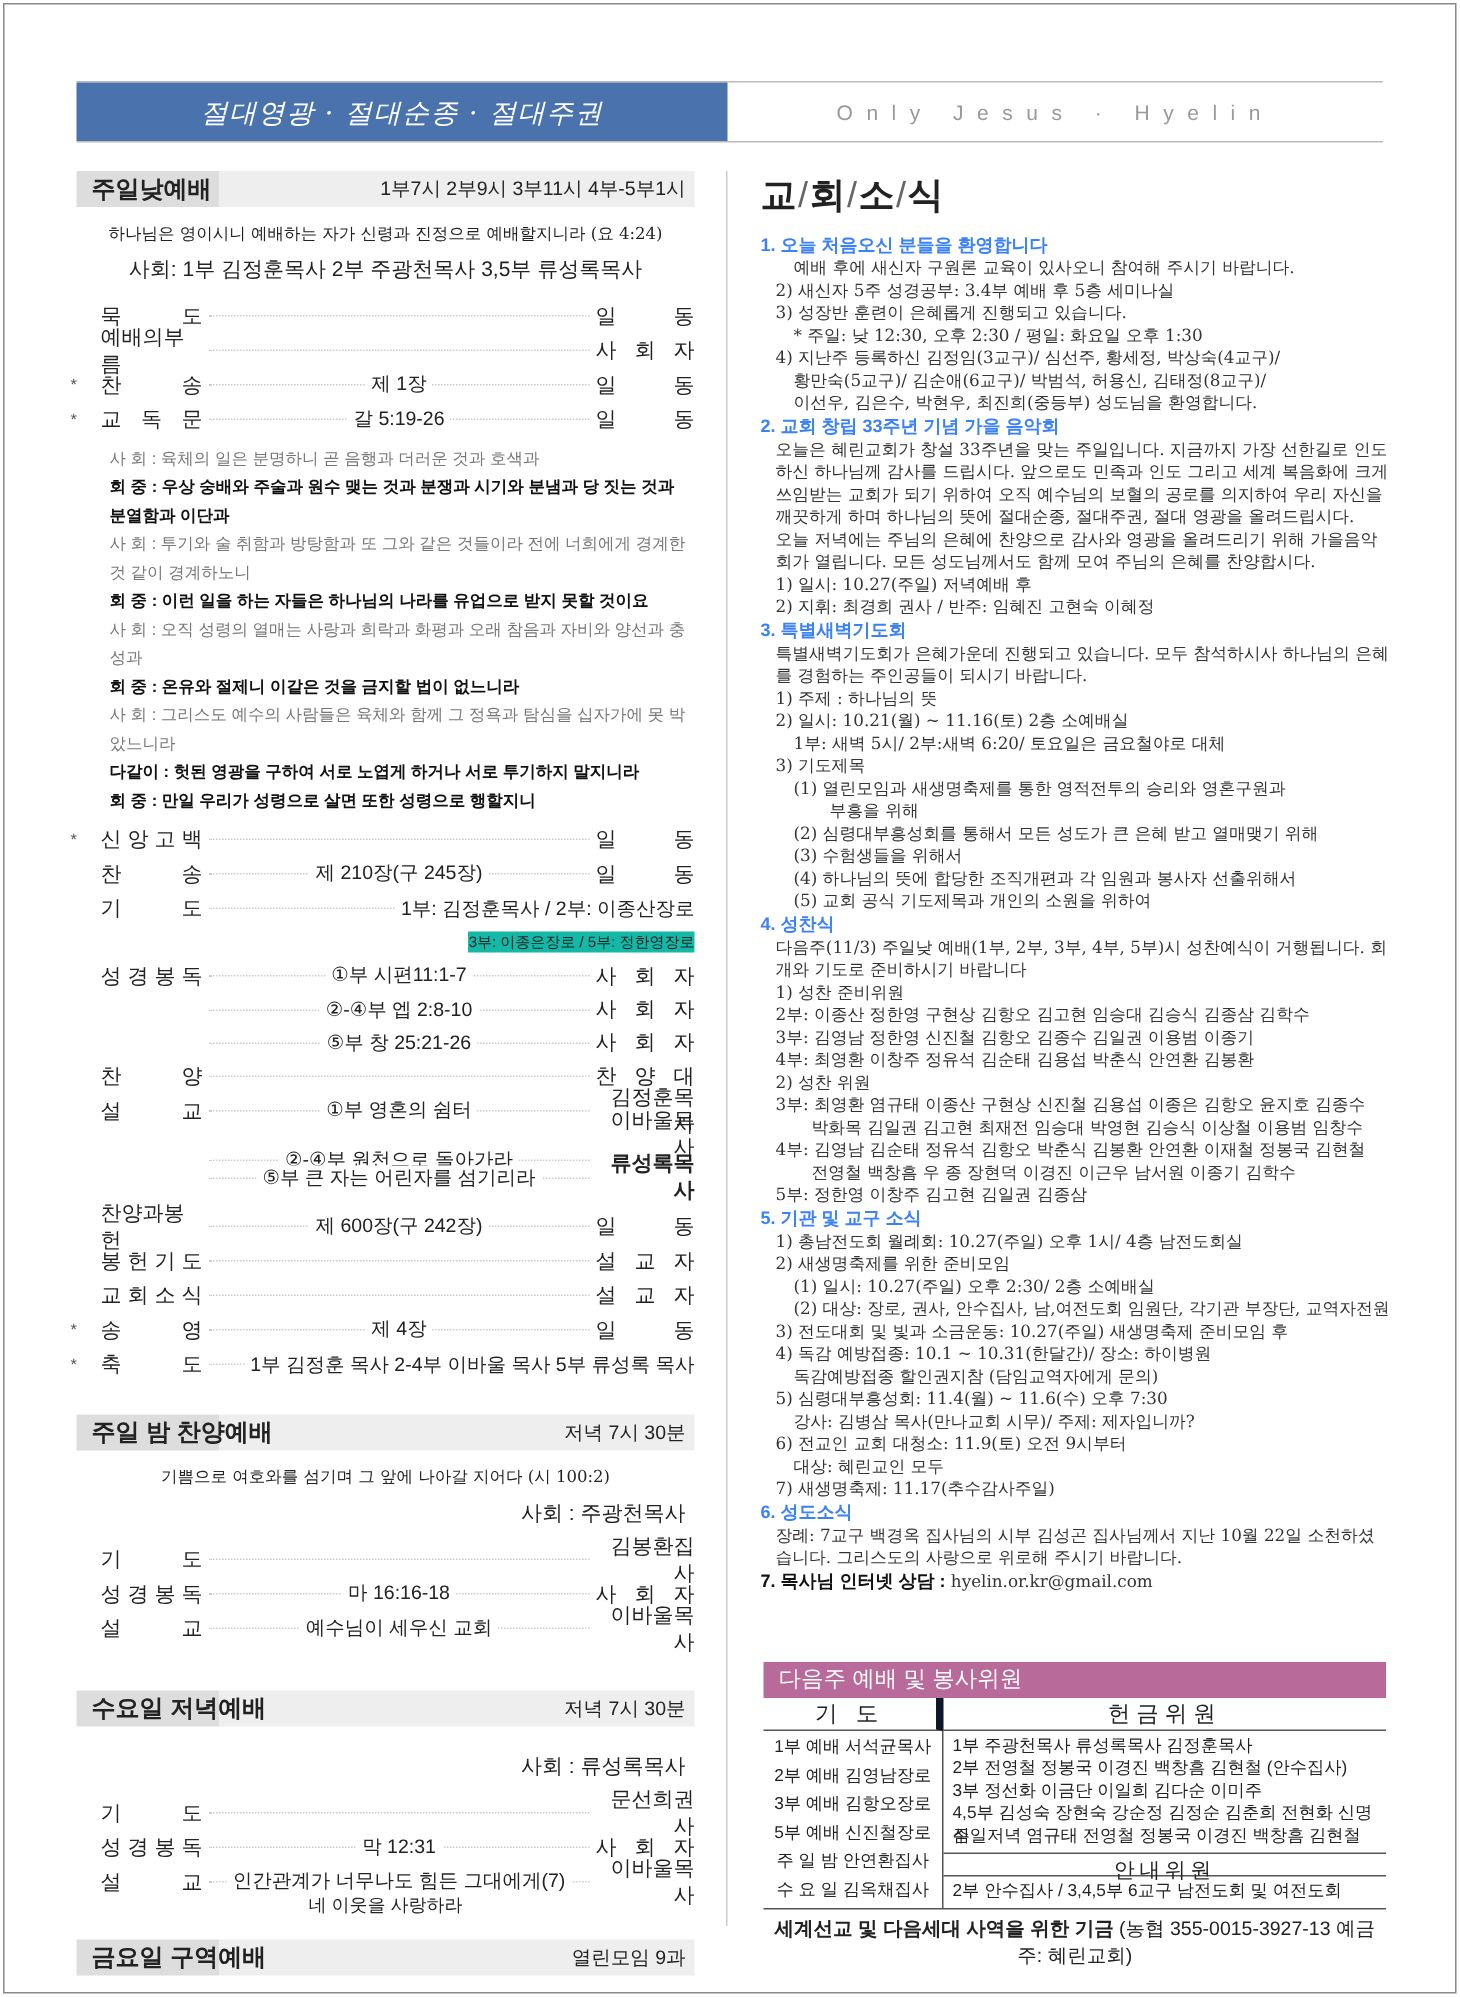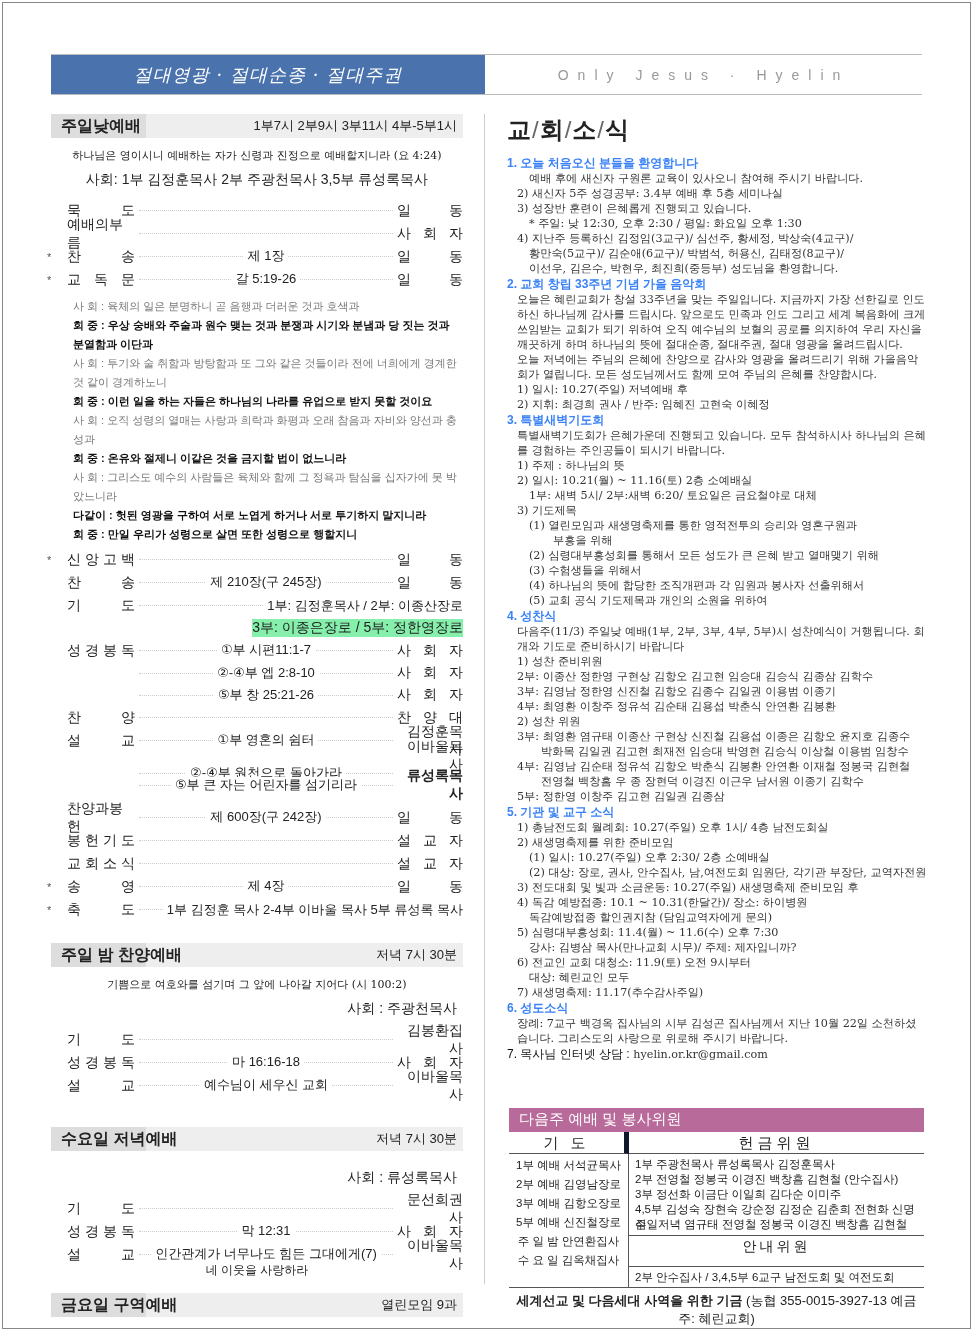--- a/index.html
+++ b/index.html
@@ -51,21 +51,21 @@
   .news .sans { font-family: "Liberation Sans", sans-serif; }
 
   
   .duty { position: absolute; left: 509px; top: 1108px; width: 415px; }
   .duty-head { background: #b86a9a; color: #fff; font-size: 15px; padding: 2px 10px; height: 24px; }
   .duty-table { display: grid; grid-template-columns: 120px 1fr; border-bottom: 1px solid #555; font-size: 11.5px; }
   .duty-table .h { text-align: center; font-size: 15px; border-bottom: 1px solid #555; height: 22px; line-height: 22px; letter-spacing: 4px; }
   .duty-left { border-right: 1px solid #555; padding: 2px 0; }
   .duty-left div { height: 19px; line-height: 19px; text-align: center; }
   .duty-right div.r { height: 15px; line-height: 15px; padding-left: 6px; }
-  .duty-right .sub-h { text-align: center; font-size: 14px; border-top: 1px solid #555; border-bottom: 1px solid #555; height: 32px; line-height: 20px; letter-spacing: 3px; margin-top: 3px; }
+  .duty-right .sub-h { text-align: center; font-size: 14px; border-top: 1px solid #555; border-bottom: 1px solid #555; height: 16px; line-height: 20px; letter-spacing: 3px; margin-top: 3px; }
   .duty-foot { font-size: 13px; text-align: center; margin-top: 4px; }
   .duty-foot b { font-weight: bold; }
 </style>
 </head>
 <body>
 
 <div class="frame"></div>
 
 <div class="banner">
   <div class="banner-left">절대영광 · 절대순종 · 절대주권</div>
@@ -184,21 +184,21 @@
           <span>기</span>
           <span>도</span>
         </span>
         <span class="dots"></span>
         <span class="rt wide" style="justify-content: flex-start; background: rgb(255, 255, 255); font-size: 13px;">1부: 김정훈목사 / 2부: 이종산장로</span>
       </div>
       <div class="row sub">
         <span class="star"></span>
         <span class="lbl" style="justify-content: flex-start;">.</span>
         <span class="dots" style="border-bottom: none;"></span>
-        <span class="rt wide" style="justify-content: flex-start; background: #86efac; font-size: 14px; text-align: right;">3부: 이종은장로 / 5부: 정한영장로</span>
+        <span class="rt wide" style="justify-content: flex-start; background: #14b8a6; font-size: 10px; text-align: right;">3부: 이종은장로 / 5부: 정한영장로</span>
       </div>
       <div class="row" style="position: relative;">
         <span class="star"></span>
         <span class="lbl">
           <span>성</span>
           <span>경</span>
           <span>봉</span>
           <span>독</span>
         </span>
         <span class="dots">
@@ -502,21 +502,21 @@
       <div class="i2">독감예방접종 할인권지참 (담임교역자에게 문의)</div>
       <div class="i1">5) 심령대부흥성회: 11.4(월) ~ 11.6(수) 오후 7:30</div>
       <div class="i2">강사: 김병삼 목사(만나교회 시무)/ 주제: 제자입니까?</div>
       <div class="i1">6) 전교인 교회 대청소: 11.9(토) 오전 9시부터</div>
       <div class="i2">대상: 혜린교인 모두</div>
       <div class="i1">7) 새생명축제: 11.17(추수감사주일)</div>
       <h4>6. 성도소식</h4>
       <div class="i1">장례: 7교구 백경옥 집사님의 시부 김성곤 집사님께서 지난 10월 22일 소천하셨습니다. 그리스도의 사랑으로 위로해 주시기 바랍니다.</div>
     </div>
   <div class="news" style="margin-top:1px;">
-    <span class="sans" style="font-weight:normal;font-size:12px;color:#111;">7. 목사님 인터넷 상담 :</span>
+    <span class="sans" style="font-weight:bold;font-size:12px;color:#111;">7. 목사님 인터넷 상담 :</span>
     <span>hyelin.or.kr@gmail.com</span>
   </div>
 </div>
 
 <div class="duty">
   <div class="duty-head">다음주 예배 및 봉사위원</div>
   <div class="duty-table">
     <div class="h" style="border-right:5px solid #0f172a;">기 도</div>
     <div class="h">헌금위원</div>
     <div class="duty-left" id="duty-prayer">

